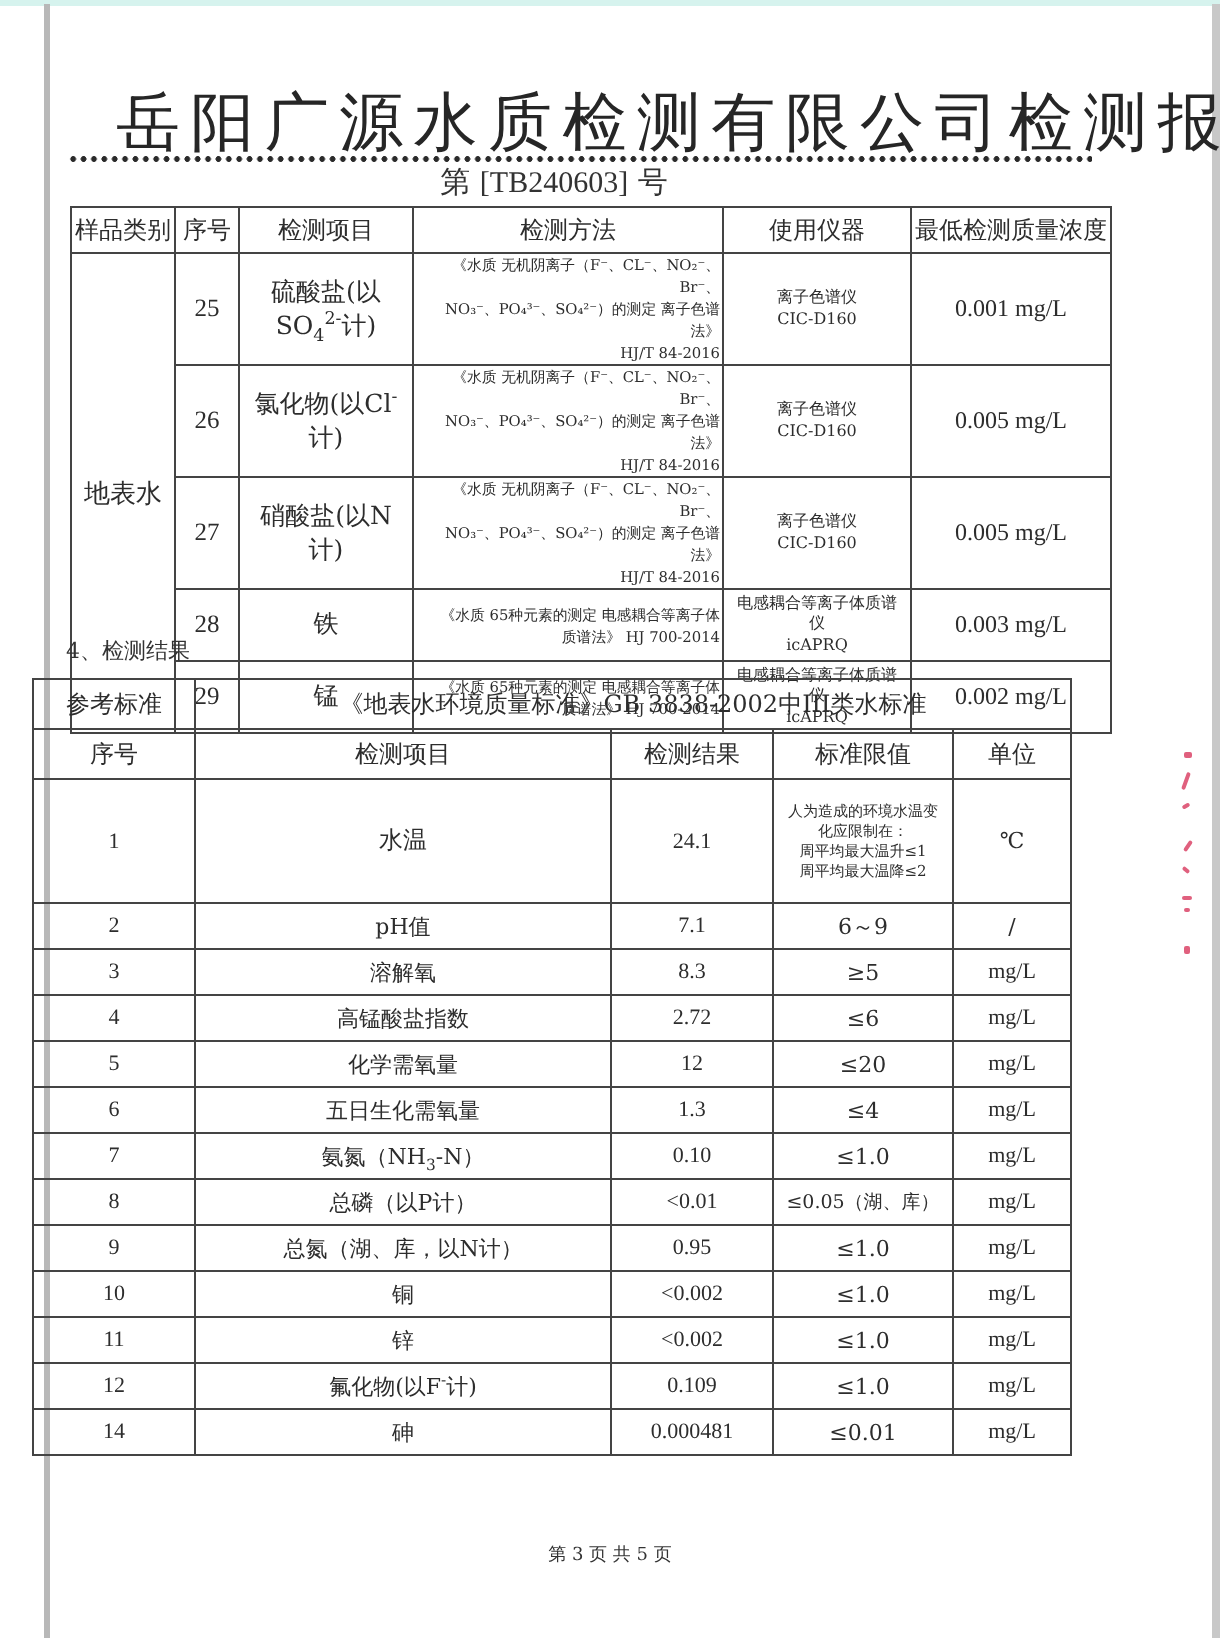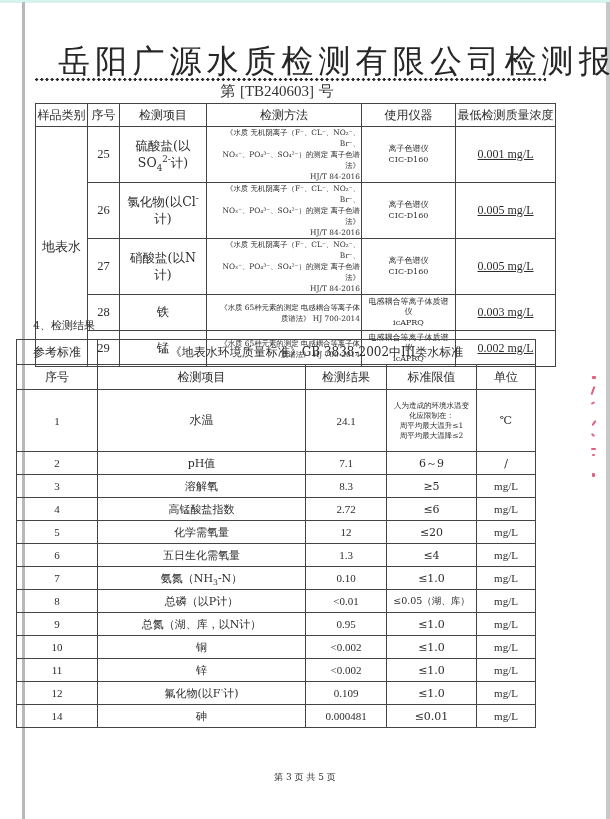--- a/index.html
+++ b/index.html
@@ -21,21 +21,21 @@
   table { border-collapse: collapse; position: absolute; table-layout: fixed; }
   td, th { border: 1px solid #444; text-align: center; vertical-align: middle; font-weight: normal; color: #2d2d2d; }
 
   #t1 { left: 35px; top: 103px; width: 520px; }
   #t1 th { height: 23px; font-size: 12px; }
   #t1 td { height: 36px; }
   #t1 .num { font-size: 12.5px; font-family: "Liberation Serif", serif; }
   #t1 .item { font-size: 12.5px; margin-left: 36px; }
   #t1 .method { font-size: 7.4px; line-height: 11px; padding: 0 1px; text-align: right; }
   #t1 .instr { font-size: 8px; line-height: 10.5px; }
-  #t1 .conc { font-size: 12px; font-family: "Liberation Serif", serif; text-decoration: underline; }
+  #t1 .conc { font-size: 12px; font-family: "Liberation Serif", serif; }
   #t1 .cat { font-size: 13px; }
   sup, sub { font-size: 70%; line-height: 0; }
 
   .section { position: absolute; left: 33px; top: 318px; font-size: 11px; color: #333; }
 
   #t2 { left: 16px; top: 339px; width: 519px; }
   #t2 td { font-size: 11px; height: 23px; }
   #t2 .std { font-size: 12px; }
   #t2 .hdr { font-size: 12px; height: 25px; }
   #t2 .big td { height: 62px; }

